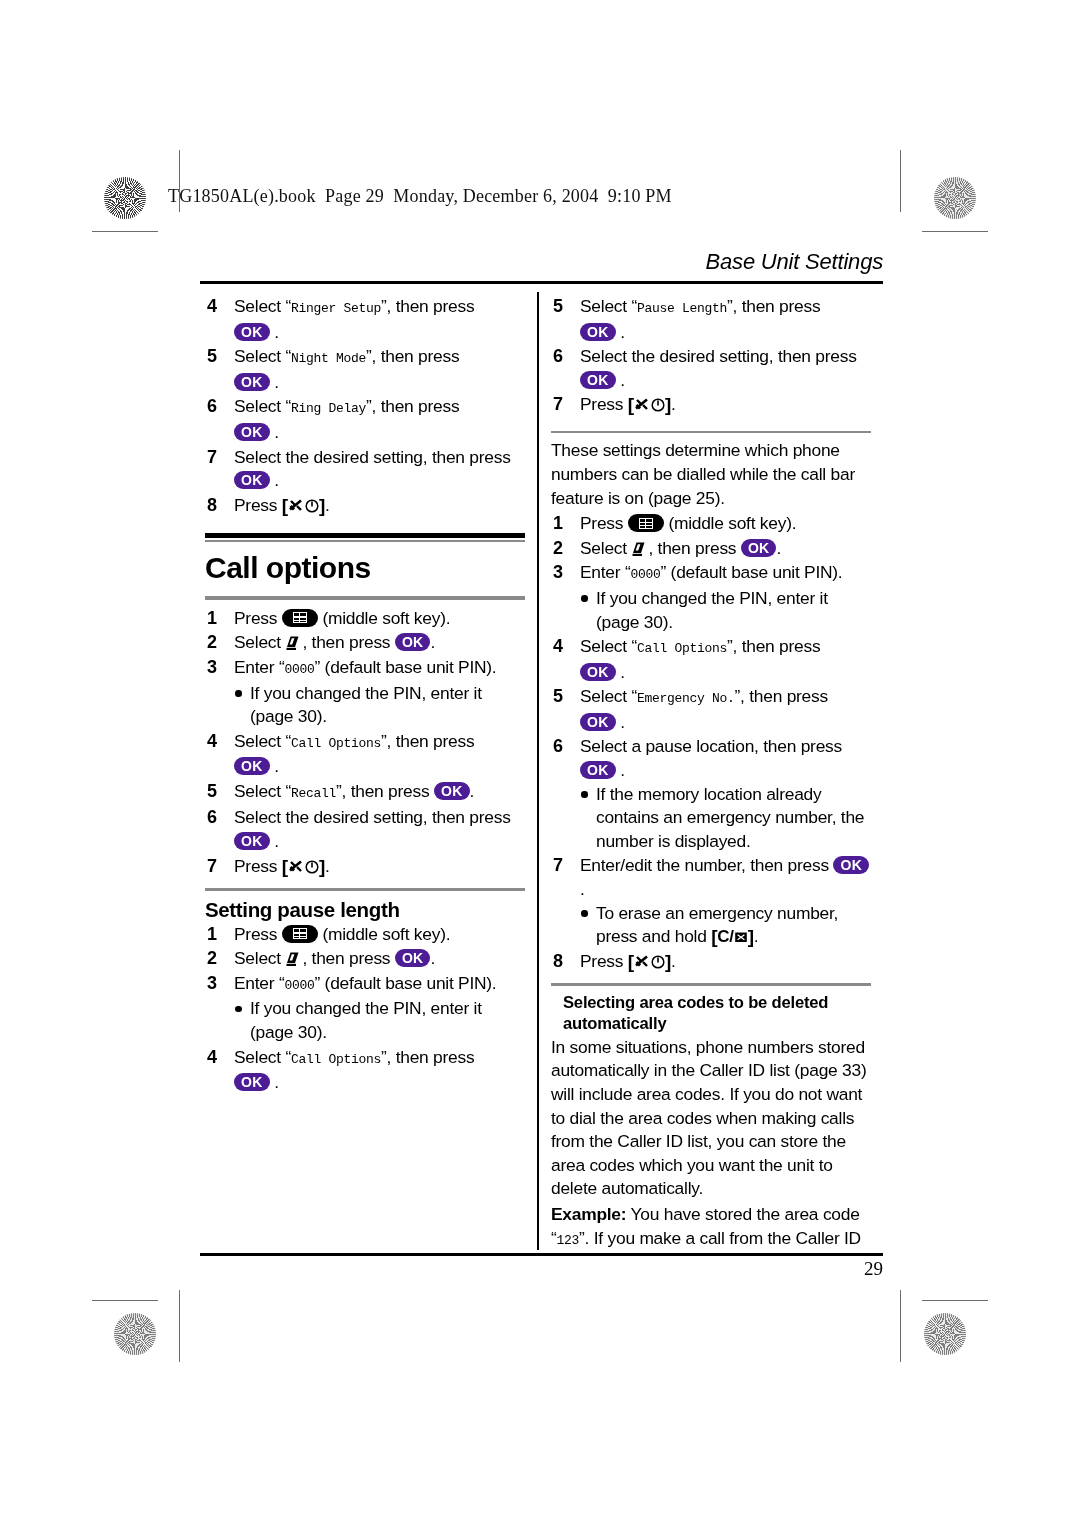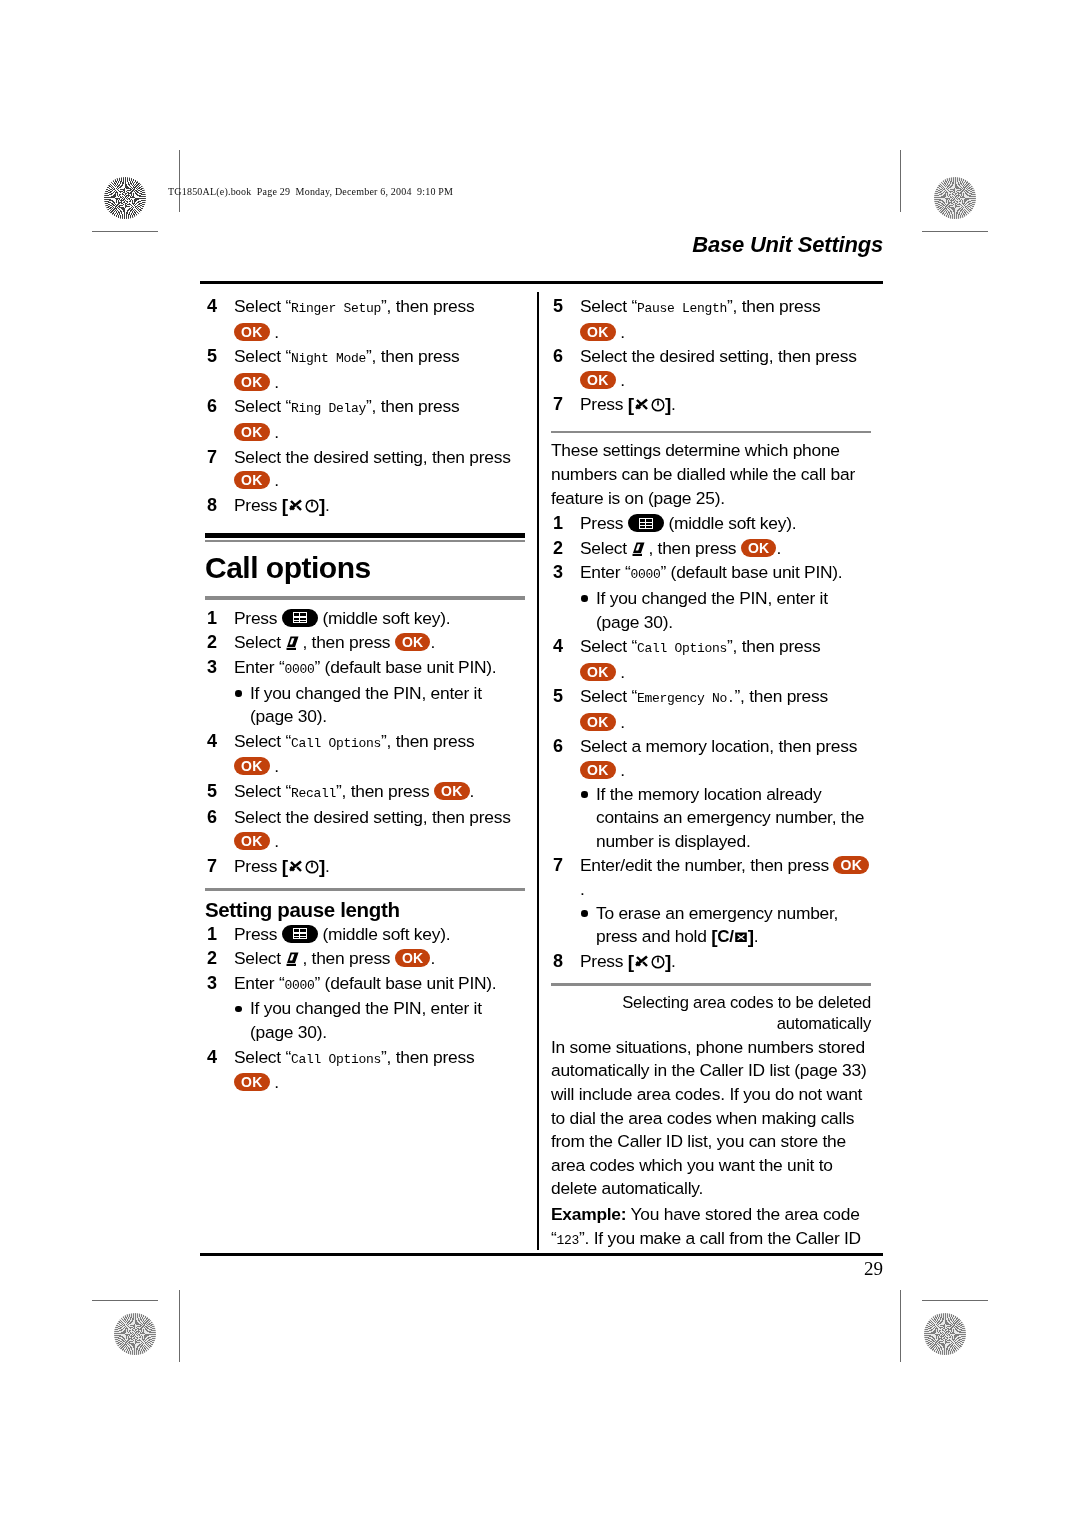--- a/index.html
+++ b/index.html
@@ -36,35 +36,35 @@
     position: absolute;
     background: #6b6b6b;
   }
 
   
   .book-header {
     position: absolute;
     left: 168px;
     top: 186px;
     font-family: "Liberation Serif", serif;
-    font-size: 10px;
+    font-size: 18px;
     color: #111;
     white-space: pre;
     letter-spacing: 0.2px;
   }
 
   
   .running-head {
     position: absolute;
     left: 200px;
-    top: 232px;
+    top: 249px;
     width: 683px;
     text-align: right;
     font-size: 22px;
-    font-weight: bold;
+    font-weight: normal;
     font-style: italic;
     letter-spacing: -0.2px;
   }
   .head-rule {
     position: absolute;
     left: 200px;
     top: 281px;
     width: 683px;
     height: 2.6px;
     background: #000;
@@ -140,25 +140,24 @@
     line-height: 25px;
     margin: 0 0 1px 0;
   }
   .subsection-rule {
     height: 2.4px;
     background: #8a8a8a;
     margin: 10px 0 6px 0;
   }
   .subsection-title {
     font-size: 16.6px;
-    font-weight: normal;
+    font-weight: bold;
     letter-spacing: -0.2px;
     line-height: 21.5px;
-    margin: 0 0 1px 0;
-    text-align: right;
+    margin: 0 0 1px 12px;
   }
 
   
   .step {
     position: relative;
     padding-left: 29px;
     font-size: 17.4px;
     line-height: 23.6px;
     margin: 1px 0 0 0;
     letter-spacing: -0.25px;
@@ -192,21 +191,21 @@
   .mono {
     font-family: "Liberation Mono", monospace;
     font-size: 13px;
     letter-spacing: -0.3px;
   }
   .bold { font-weight: bold; }
 
   
   .key-ok {
     display: inline-block;
-    background: #c2410c;
+    background: #4c1d95;
     color: #fff;
     font-weight: bold;
     font-size: 14px;
     line-height: 18px;
     padding: 0 7px;
     border-radius: 9px;
     vertical-align: 1px;
     letter-spacing: 0.3px;
   }
   .key-soft {
@@ -495,21 +494,21 @@
   </div>
 
   <div class="step">
     <span class="num">5</span>
     <span>Select “</span><span class="mono">Emergency No.</span><span>”, then press </span>
     <div><span class="key-ok">OK</span><span> .</span></div>
   </div>
 
   <div class="step">
     <span class="num">6</span>
-    <span>Select a memory location, then press </span>
+    <span>Select a pause location, then press </span>
     <div><span class="key-ok">OK</span><span> .</span></div>
   </div>
 
   <p class="bullet"><span class="dot"></span><span>If the memory location already contains an emergency number, the number is displayed.</span></p>
 
   <div class="step">
     <span class="num">7</span>
     <span>Enter/edit the number, then press </span><span class="key-ok">OK</span><span>.</span>
   </div>
 

